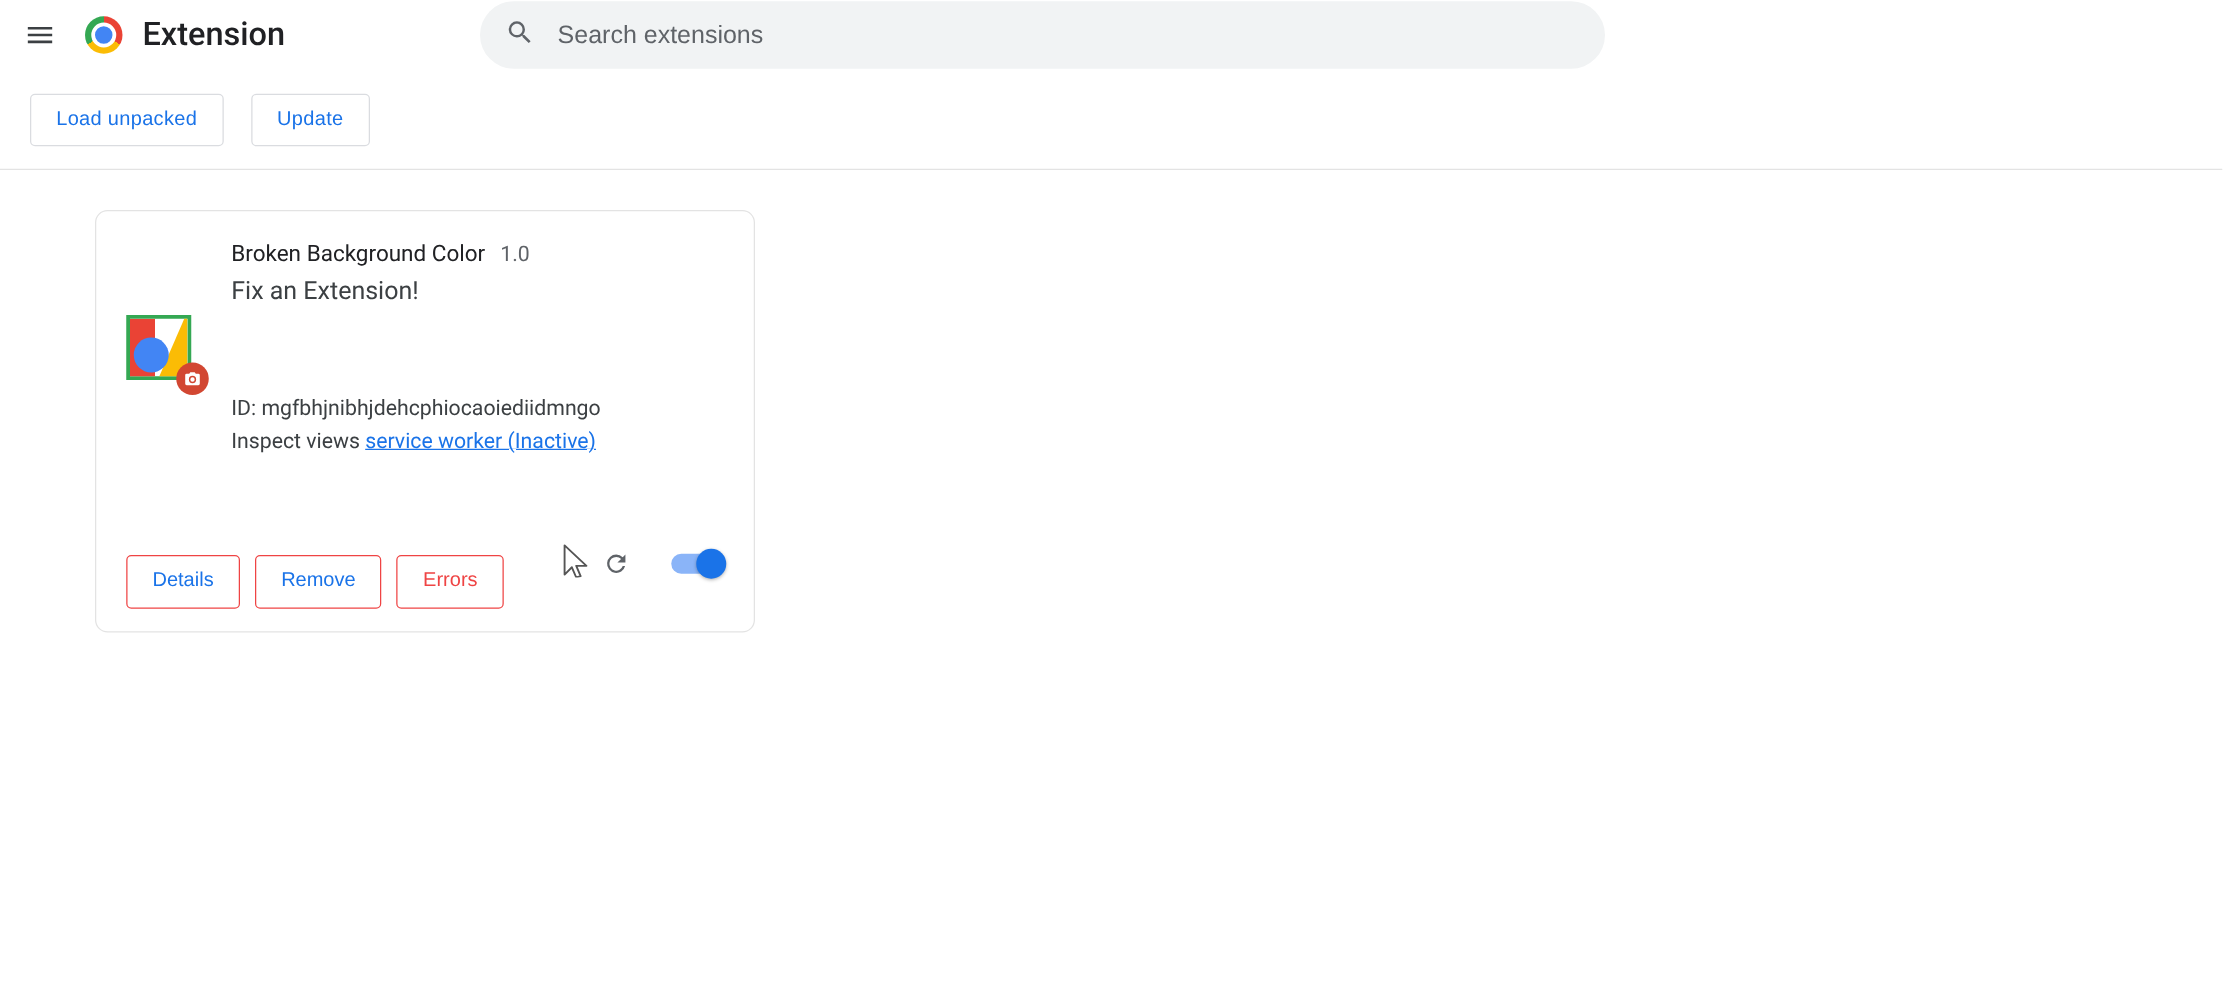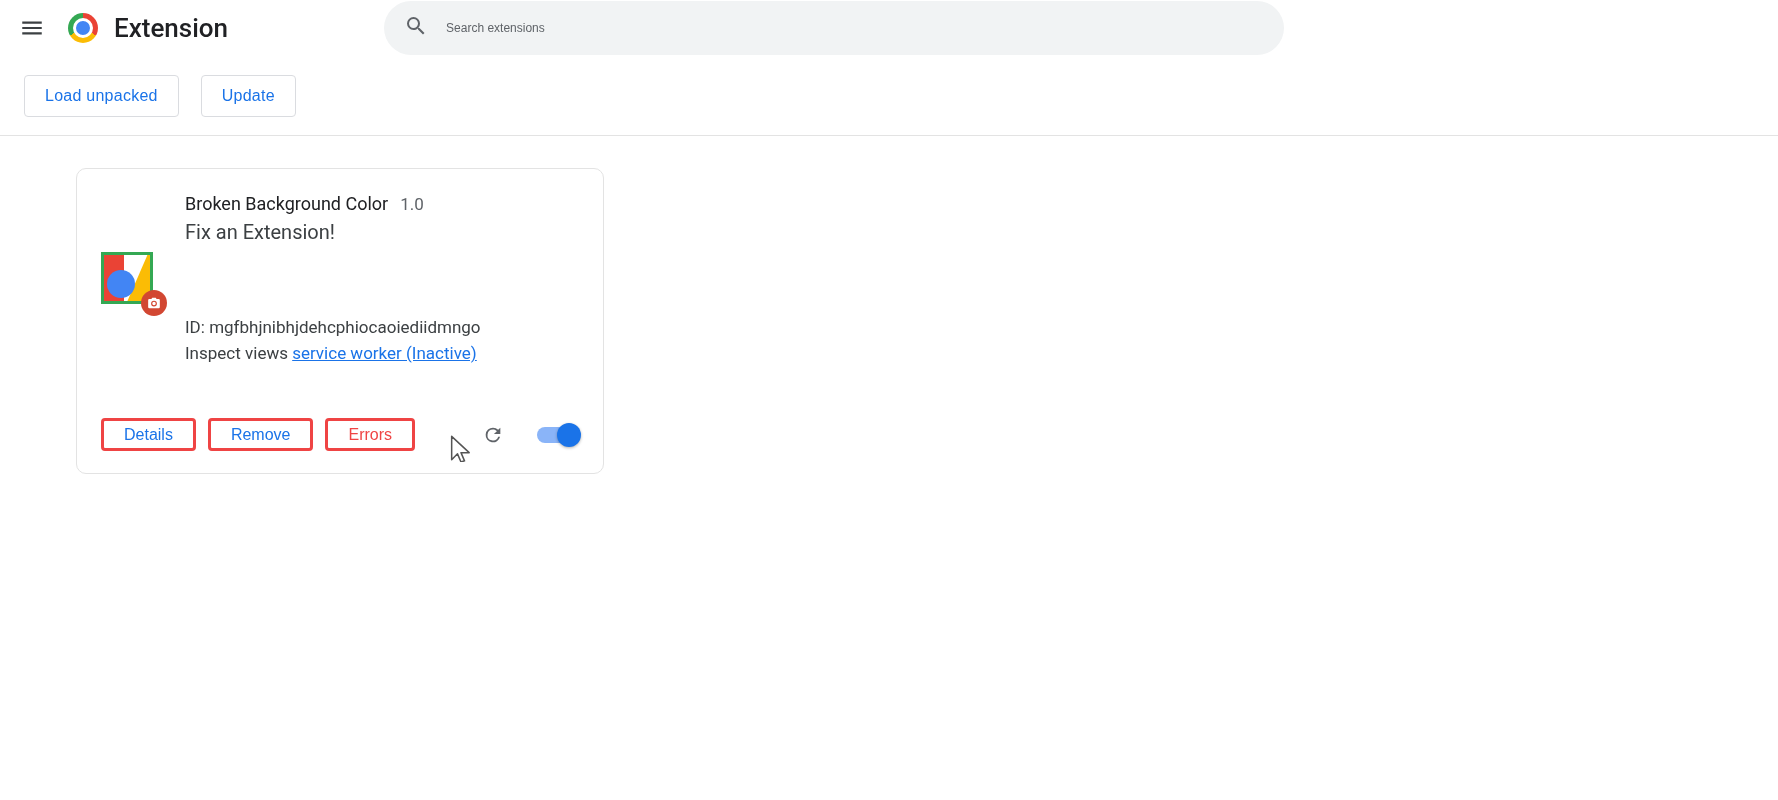--- a/index.html
+++ b/index.html
@@ -70,21 +70,21 @@
       border-radius: 28px;
       display: flex;
       align-items: center;
       padding: 0 20px;
       color: #5f6368;
     }
     .searchbar svg { width: 24px; height: 24px; fill: #5f6368; }
     .search-input {
       border: none;
       background: transparent;
-      font-size: 12px;
+      font-size: 20px;
       color: #202124;
       margin-left: 18px;
       flex: 1;
       outline: none;
     }
     .search-input::placeholder { color: #5f6368; }
 
     
     .devbar {
       height: 80px;
@@ -184,29 +184,30 @@
     }
     .ext-link { color:#1a73e8; text-decoration:underline; cursor:pointer; }
 
     .ext-actions {
       display:flex;
       align-items:center;
       margin-top: 48px;
       gap: 12px;
     }
     .btn-card {
-      height: 33px;
+      height: 43px;
       padding: 0 20px;
-      border: 3px solid #ef4444;
+      border: 1px solid #ef4444;
       border-radius: 4px;
       background:#fff;
       color:#1a73e8;
       font-size:16px;
       font-weight:500;
       cursor:pointer;
+      margin-top:29px;
     }
     .btn-card.error { color:#ef4444; }
 
     .ext-actions-spacer { flex:1; }
 
     .reload-btn {
       width:40px;height:40px;
       display:flex;align-items:center;justify-content:center;
       color:#5f6368;
       cursor:pointer;

